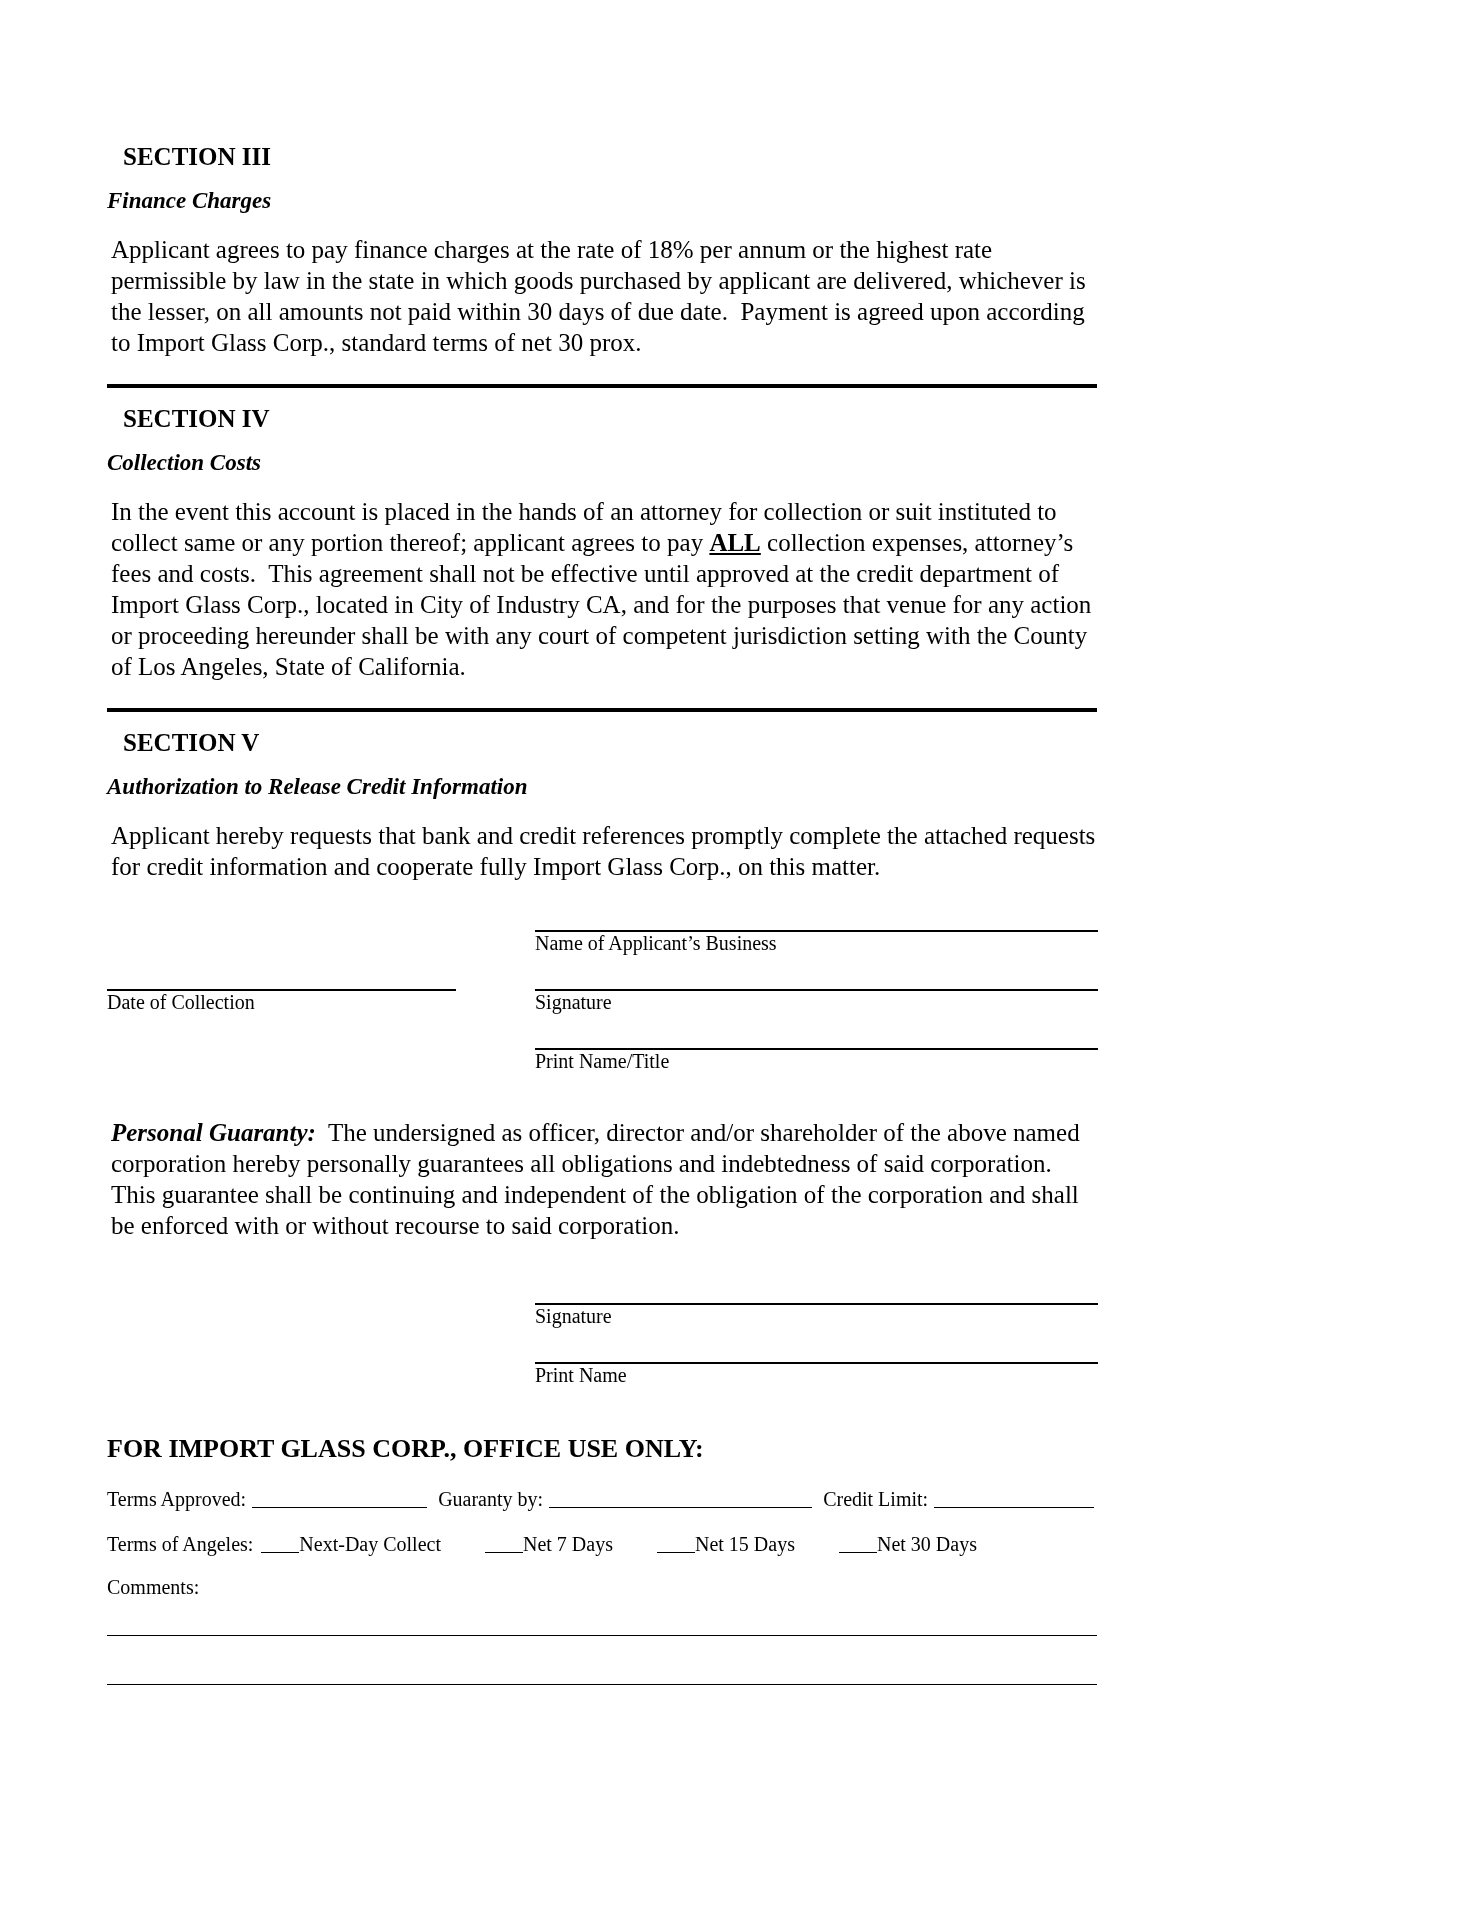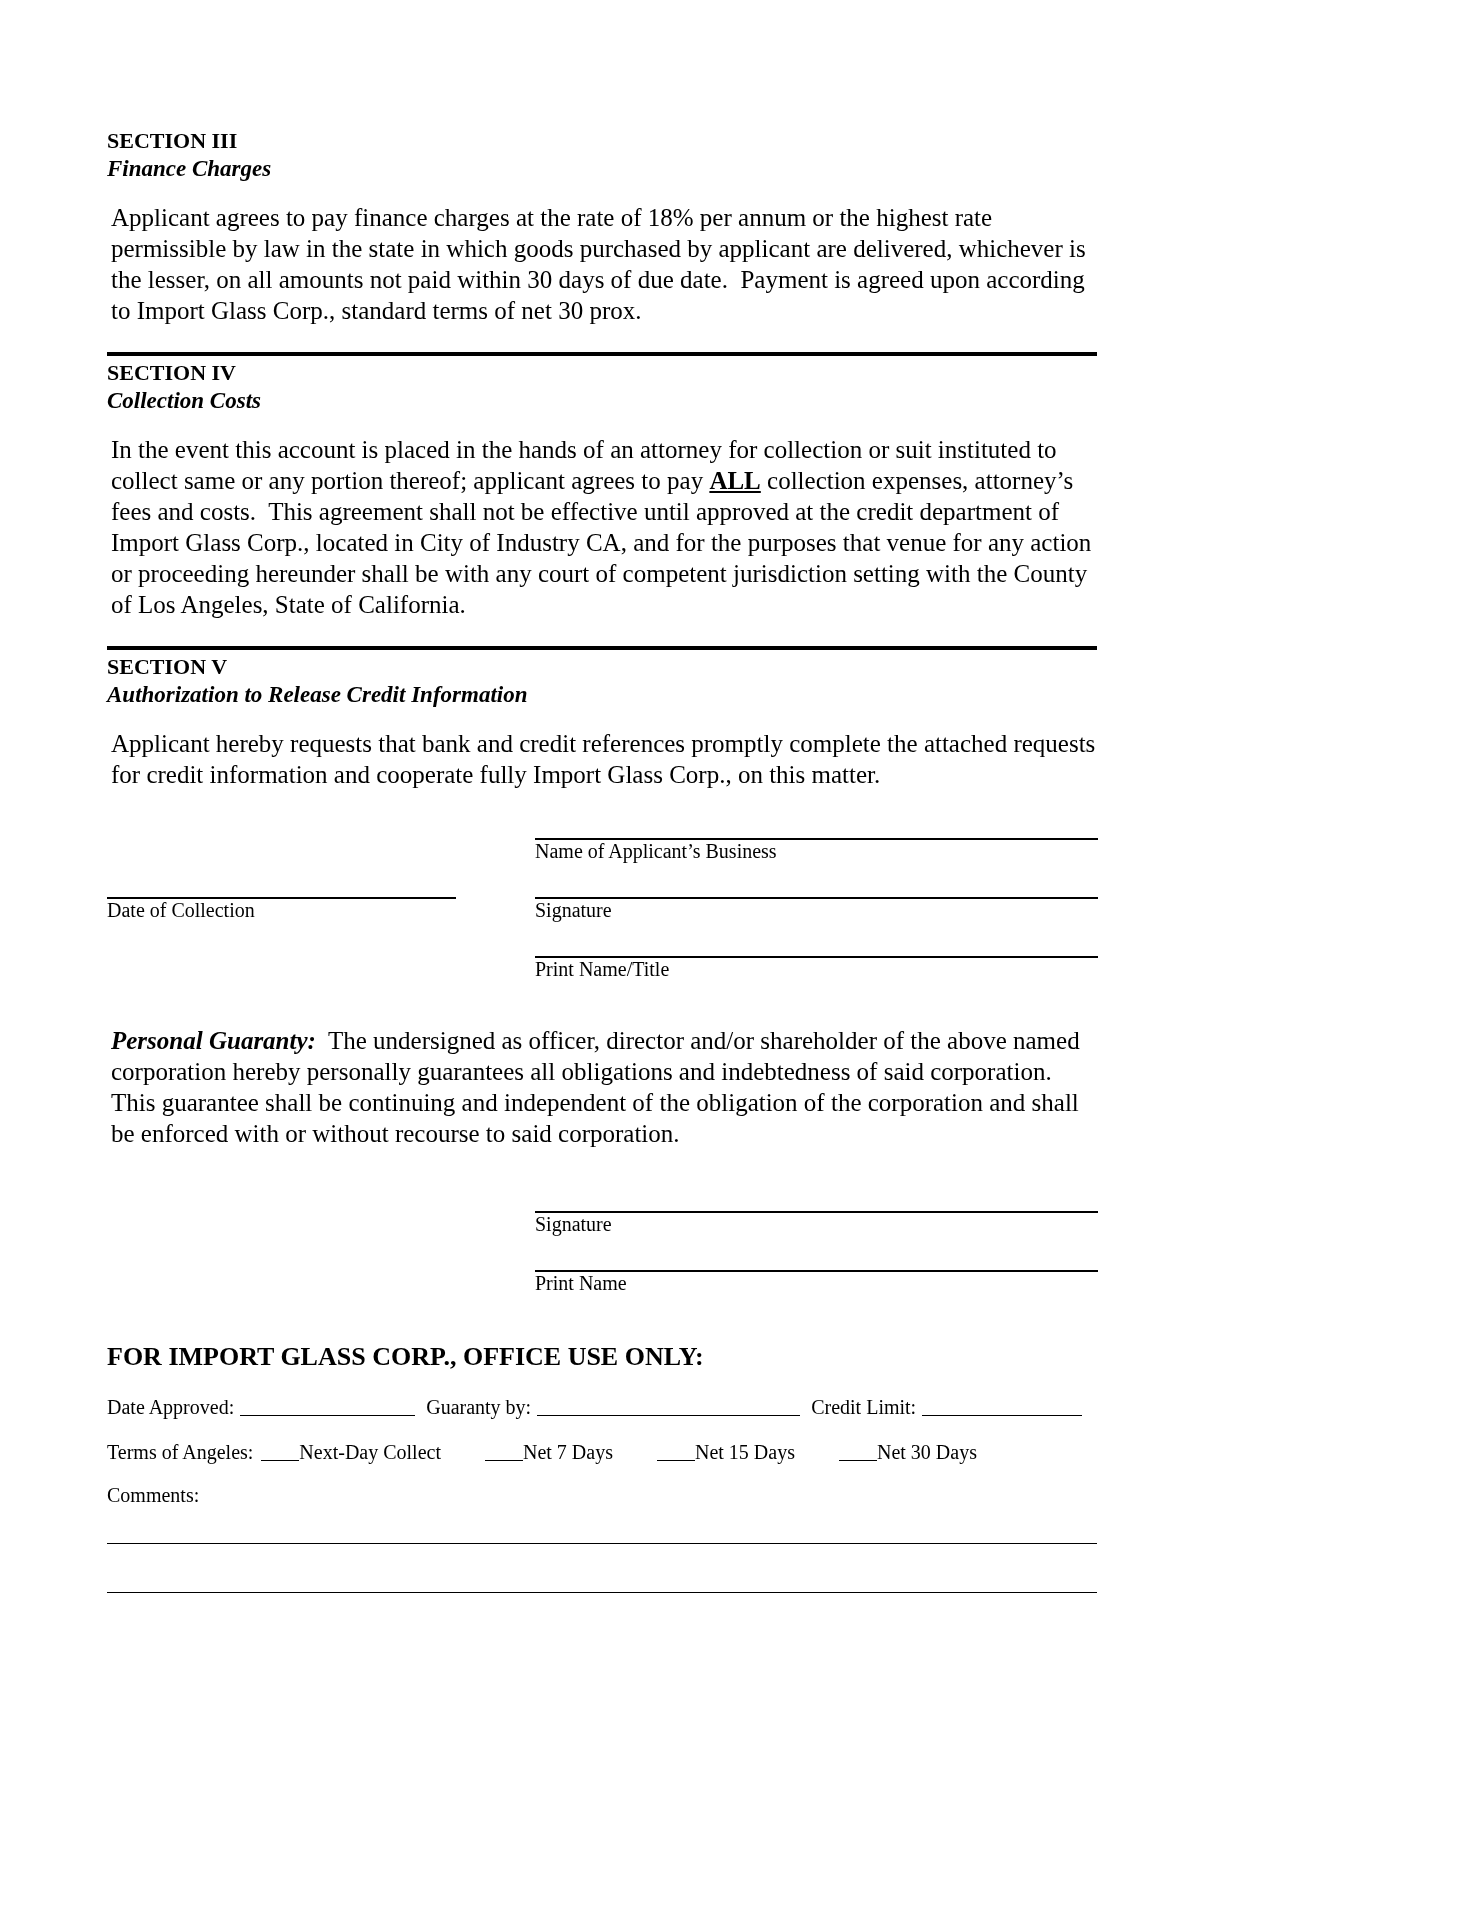--- a/index.html
+++ b/index.html
@@ -14,24 +14,24 @@
     color: #000000;
     position: relative;
   }
   .page {
     box-sizing: border-box;
     width: 1484px;
     height: 1920px;
     padding: 126px 387px 40px 107px;
   }
   .section-title {
-    font-size: 22px;
+    font-size: 25px;
     line-height: 30px;
     font-weight: bold;
-    margin: 0;
+    margin: 16px;
   }
   .section-subtitle {
     font-size: 23px;
     line-height: 25px;
     font-weight: bold;
     font-style: italic;
   }
   p.body {
     font-size: 25px;
     line-height: 31px;
@@ -194,21 +194,21 @@
       <div class="col-right">
         <div class="sig-line"></div>
         <div class="sig-label">Print Name</div>
       </div>
     </div>
   </div>
 
   <h2 class="office-heading">FOR IMPORT GLASS CORP., OFFICE USE ONLY:</h2>
 
   <div class="office-row first">
-    <span>Date Approved:</span><span class="blank w175"></span>
+    <span>Terms Approved:</span><span class="blank w175"></span>
     <span>Guaranty by:</span><span class="blank w263"></span>
     <span>Credit Limit:</span><span class="blank w160"></span>
   </div>
 
   <div class="office-row">
     <span>Terms of Angeles:</span><span class="term-option first"><span class="term-blank"></span><span>Next-Day Collect</span></span><span class="term-option"><span class="term-blank"></span><span>Net 7 Days</span></span><span class="term-option"><span class="term-blank"></span><span>Net 15 Days</span></span><span class="term-option"><span class="term-blank"></span><span>Net 30 Days</span></span>
   </div>
 
   <div class="office-row comments">Comments:</div>
 

